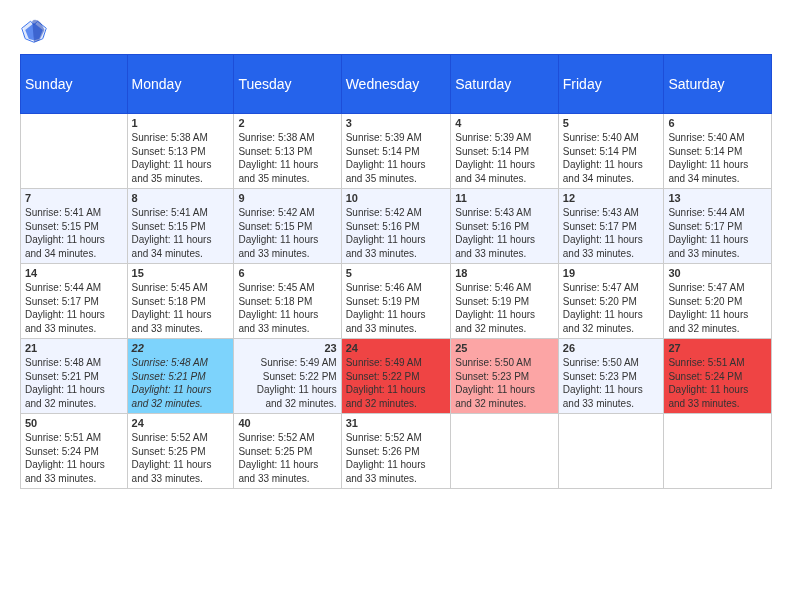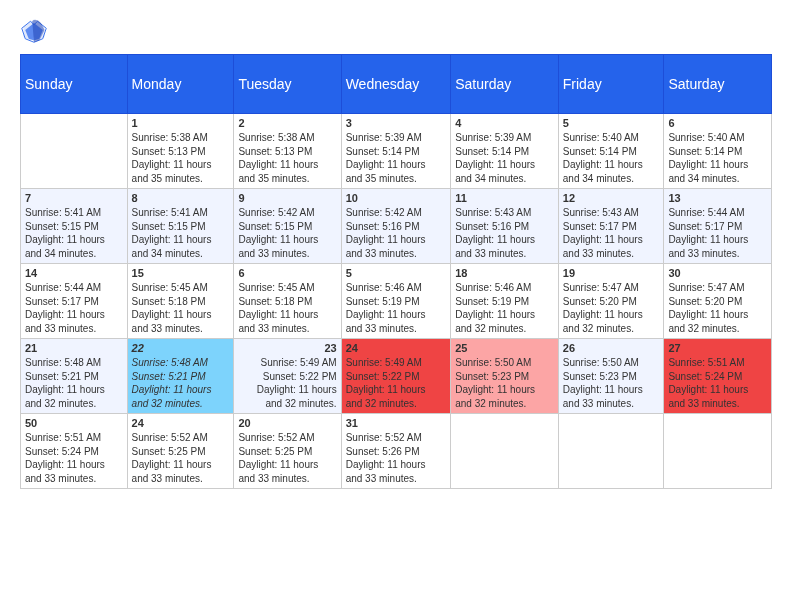--- a/index.html
+++ b/index.html
@@ -341,21 +341,21 @@
 and 33 minutes.</div>
           </td>
           <td>
             <span class="day-number">24</span>
             <div class="day-info" style="white-space: pre-line;">Sunrise: 5:52 AM
 Sunset: 5:25 PM
 Daylight: 11 hours
 and 33 minutes.</div>
           </td>
           <td>
-            <span class="day-number">20</span>
+            <span class="day-number">40</span>
             <div class="day-info" style="white-space: pre-line;">Sunrise: 5:52 AM
 Sunset: 5:25 PM
 Daylight: 11 hours
 and 33 minutes.</div>
           </td>
           <td>
             <span class="day-number">31</span>
             <div class="day-info" style="white-space: pre-line;">Sunrise: 5:52 AM
 Sunset: 5:26 PM
 Daylight: 11 hours

